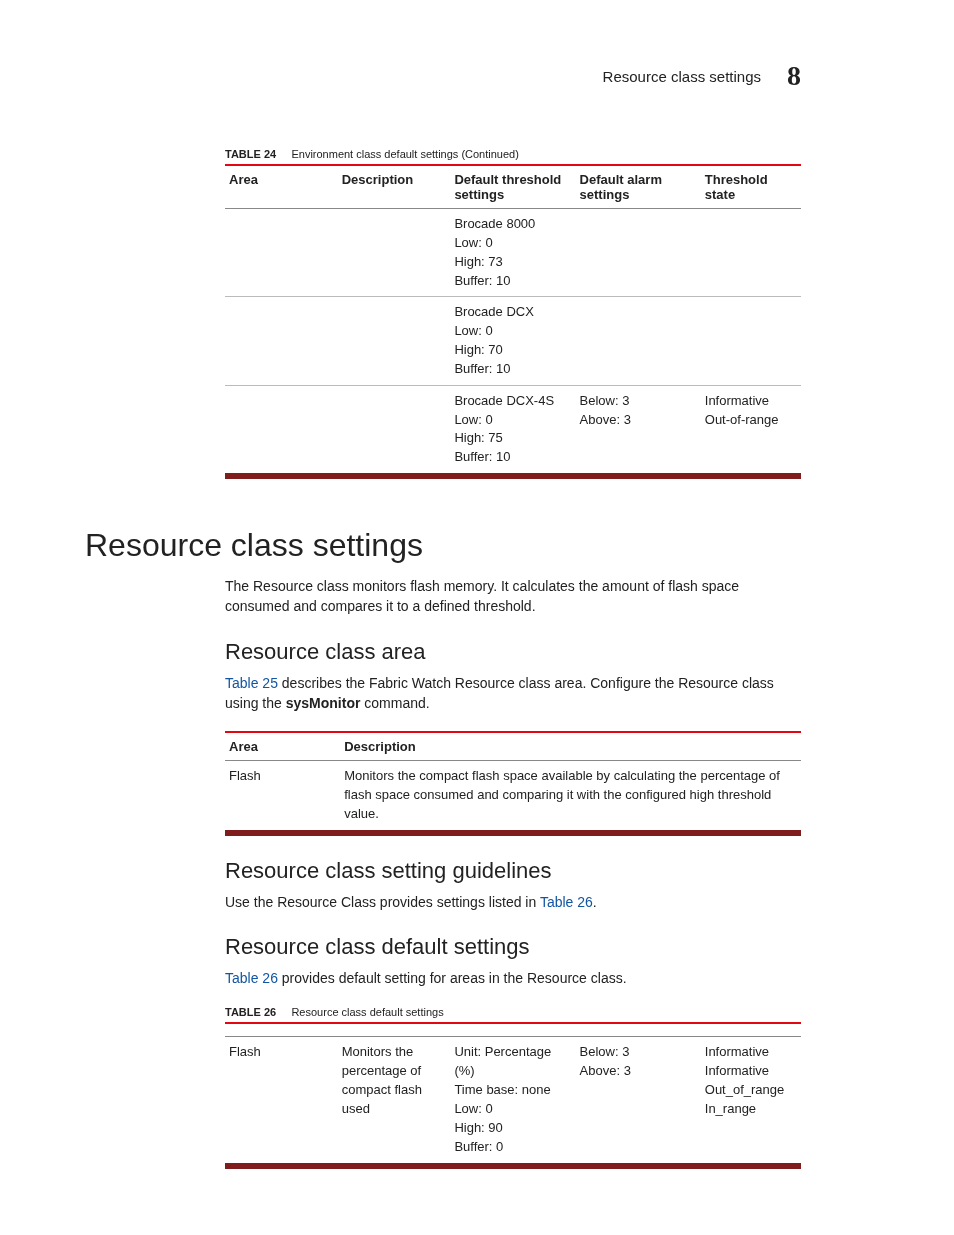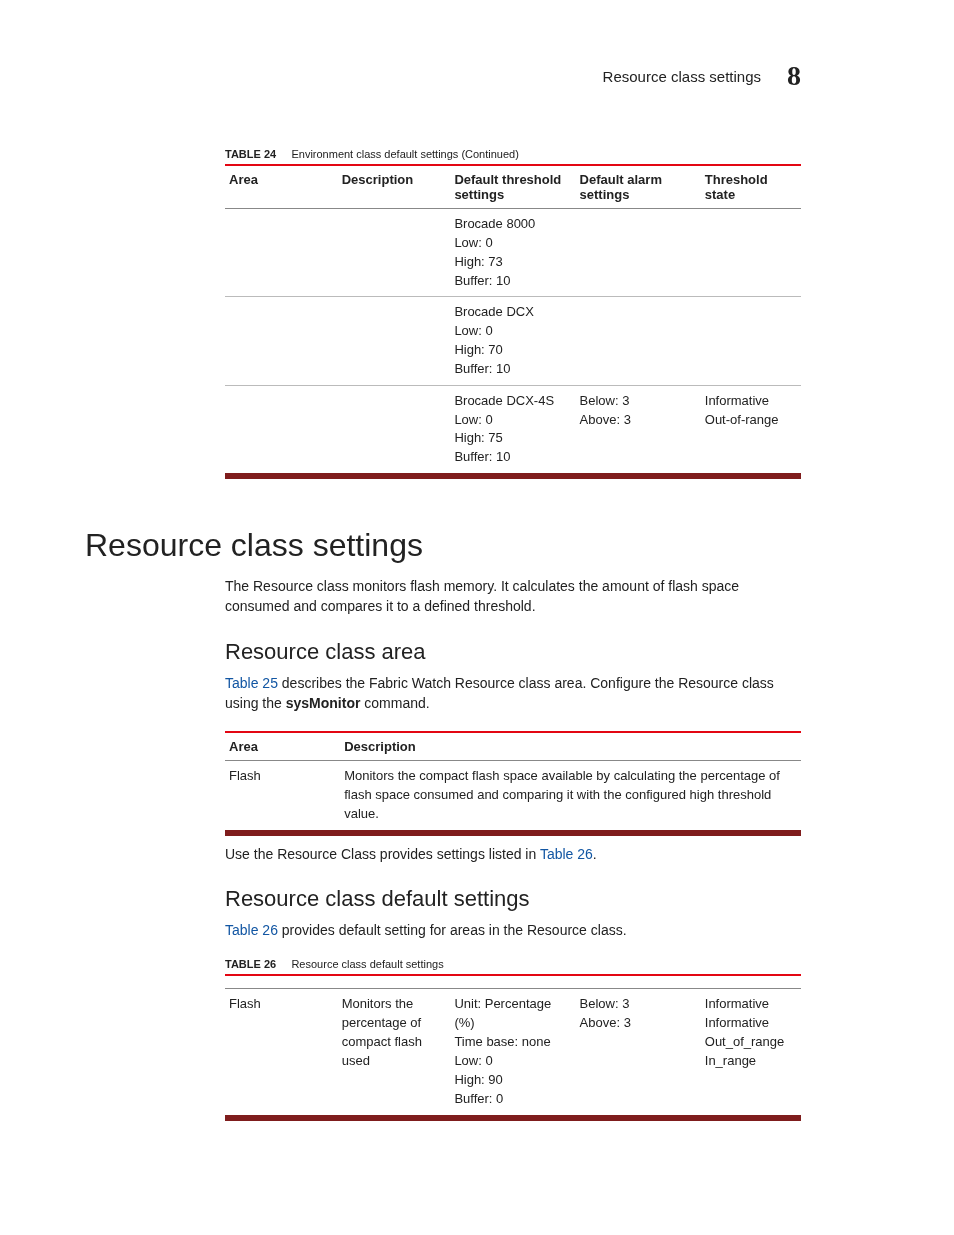--- a/index.html
+++ b/index.html
@@ -155,20 +155,21 @@
         </tr>
       </thead>
       <tbody>
         <tr>
           <td>Flash</td>
           <td>Monitors the compact flash space available by calculating the percentage of flash space consumed and comparing it with the configured high threshold value.</td>
         </tr>
       </tbody>
     </table>
 
+    <h2 class="sub">Resource class setting guidelines</h2>
     <p class="body">
       <span>Use the Resource Class provides settings listed in </span><span class="link">Table 26</span><span>.</span>
     </p>
 
     <h2 class="sub">Resource class default settings</h2>
     <p class="body">
       <span class="link">Table 26</span><span> provides default setting for areas in the Resource class.</span>
     </p>
 
     <div class="table-caption">

